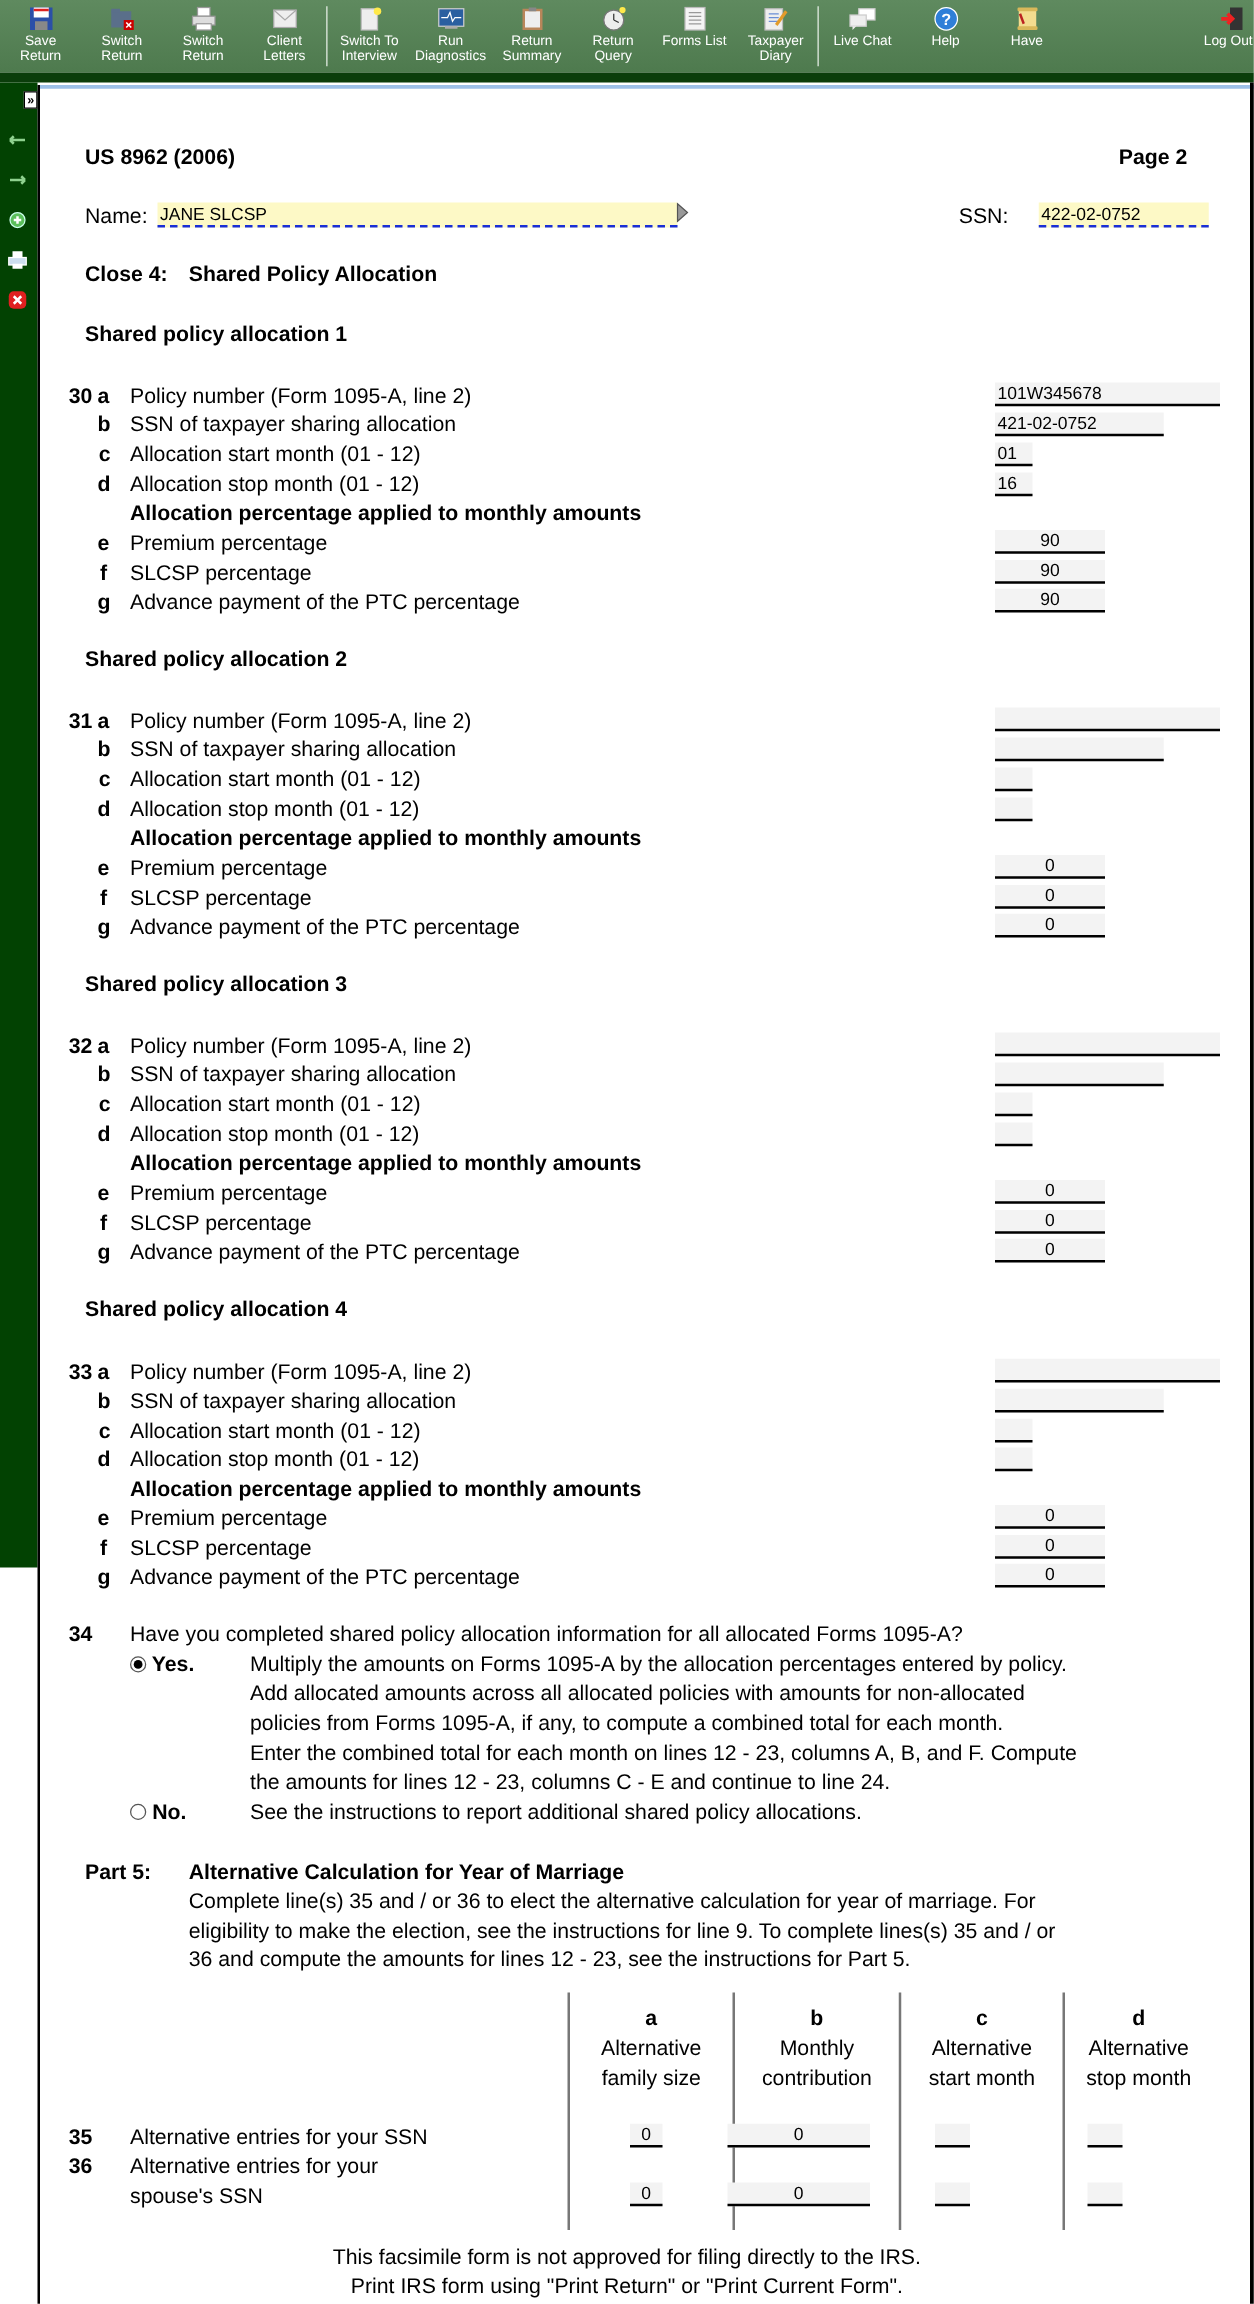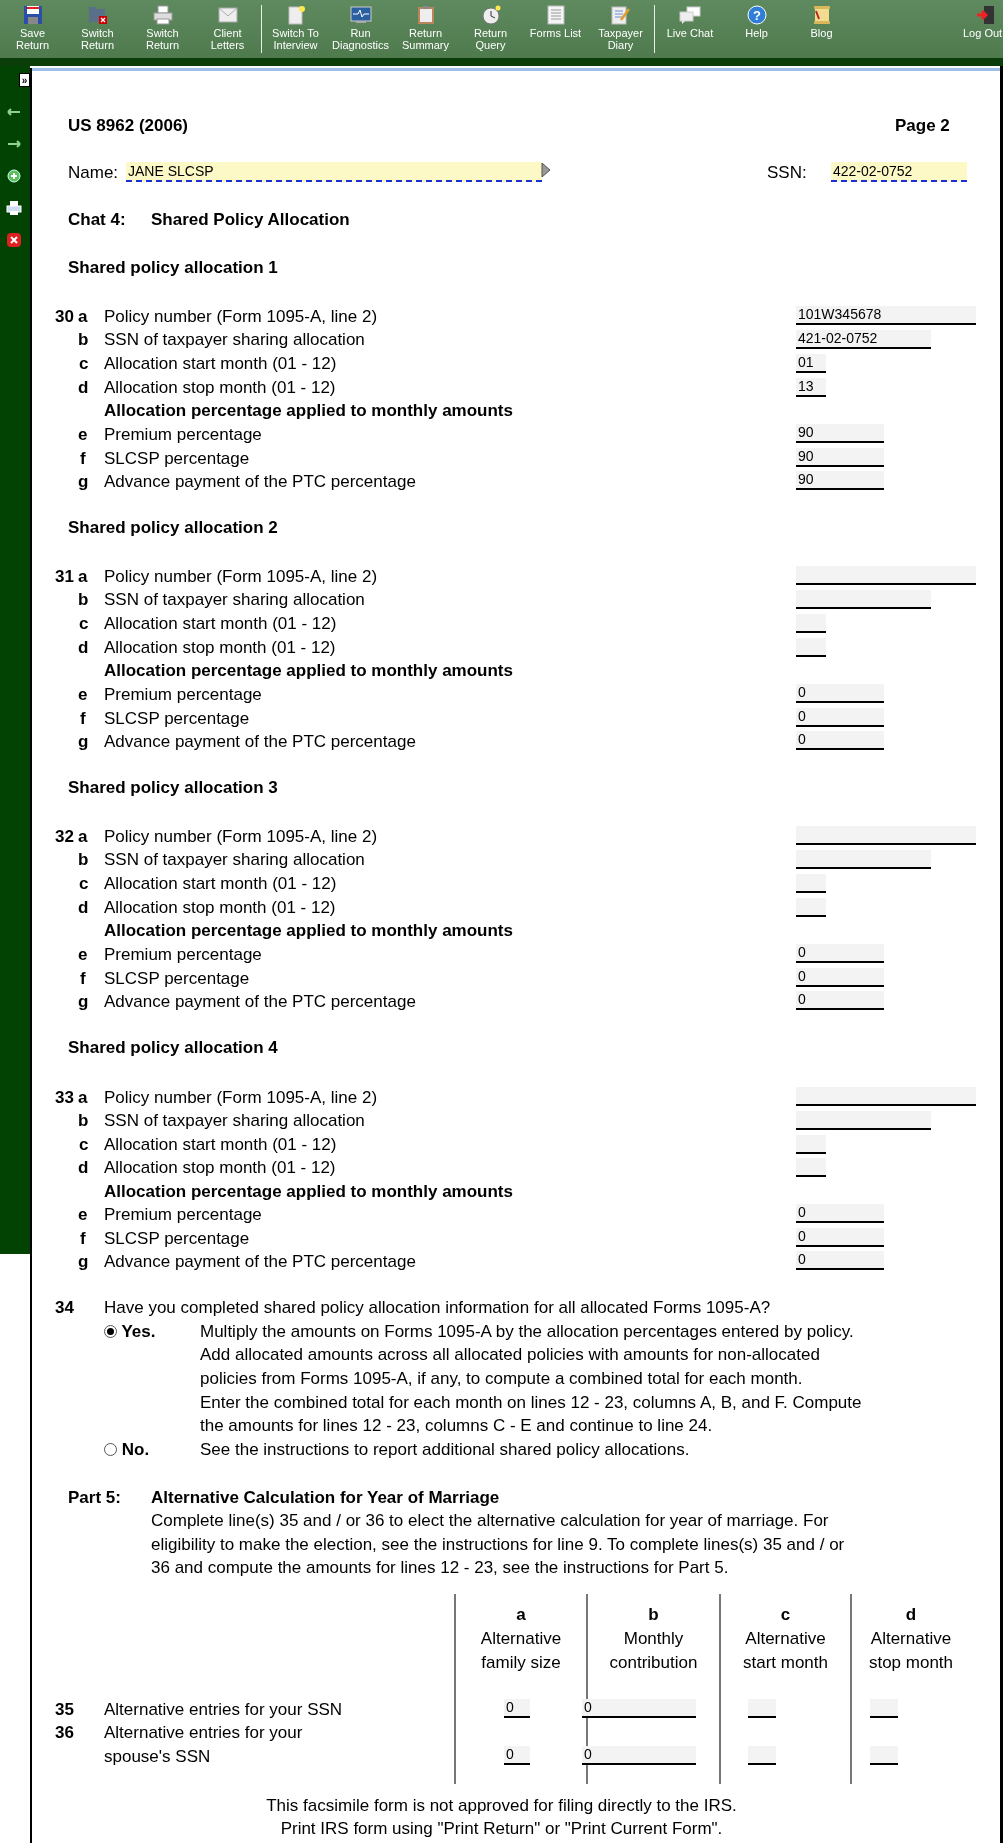--- a/index.html
+++ b/index.html
@@ -16,21 +16,21 @@
   .greenbar { position:absolute; left:0; top:58px; width:1003px; height:8px; background:#0b3d0b; }
   .sidebar { position:absolute; left:0; top:66px; width:30px; height:1188px; background:#024202; }
   .side-toggle { position:absolute; left:19px; top:73px; width:11px; height:14px; background:#fff; border:1px solid #000; font-size:10px; line-height:13px; text-align:center; font-weight:bold; box-sizing:border-box; }
   .side-ic { position:absolute; left:6px; width:16px; height:16px; display:flex; align-items:center; justify-content:center; }
   .page-border { position:absolute; left:30px; top:68px; width:2px; height:1775px; background:#000; }
   .page-top { position:absolute; left:32px; top:68px; width:971px; height:3px; background:#9cc0e8; }
   .page-right { position:absolute; left:1000px; top:66px; width:3px; height:1777px; background:#000; }
   .t { position:absolute; white-space:nowrap; font-size:17px; }
   .b { font-weight:bold; }
   .field { position:absolute; background:#f3f3f3; border-bottom:2px solid #000; font-size:14px; line-height:17px; height:17px; box-sizing:content-box; padding:0 2px; }
-  .field.r { text-align:left; }
+  .field.r { text-align:center; }
   .yellow { position:absolute; background:#fdf9c6; border-bottom:2px dashed #1a2fd6; font-size:14px; line-height:18px; height:18px; padding-left:2px; }
   .radio { display:inline-block; width:13px; height:13px; border:1px solid #555; border-radius:50%; box-sizing:border-box; position:relative; vertical-align:-1px; background:#fff; }
   .radio.on::after { content:""; position:absolute; left:2px; top:2px; width:7px; height:7px; border-radius:50%; background:#000; }
   .vline { position:absolute; width:2px; background:#777; }
   .colhead { position:absolute; text-align:center; font-size:17px; line-height:24px; }
 </style>
 </head>
 <body>
 
 <div class="toolbar">
@@ -165,21 +165,21 @@
   </div>
   <div class="tb-btn">
     <div class="ic">
         <svg width="20" height="20">
           <rect x="3" y="2" width="14" height="16" fill="#f3dc8f"></rect>
           <rect x="2" y="1" width="16" height="3" rx="1" fill="#d9b85a"></rect>
           <rect x="2" y="16" width="16" height="3" rx="1" fill="#d9b85a"></rect>
           <path d="M4 6l3 8" stroke="#b22" stroke-width="2"></path>
         </svg>
       </div>
-    <span>Blog</span>
+    <span>Have</span>
   </div>
   <div class="tb-spacer"></div>
   <div class="tb-btn" style="width:40px;align-items:flex-start">
     <div class="ic" style="margin-left:12px">
         <svg width="20" height="20">
           <rect x="8" y="1" width="10" height="18" fill="#333"></rect>
           <path d="M1 10h9M6 6l4 4-4 4" stroke="#e22" stroke-width="3" fill="none"></path>
         </svg>
       </div>
     <span>Log Out</span>
@@ -226,21 +226,21 @@
 <div class="t b" style="left:68px;top:116px">US 8962 (2006)</div>
 <div class="t b" style="left:895px;top:116px">Page 2</div>
 <div class="t" style="left:68px;top:163px">Name:</div>
 <div class="yellow" style="left:126px;top:162px;width:414px">JANE SLCSP</div>
 <div style="position:absolute;left:541px;top:162px"><svg width="10" height="16">
       <path d="M1 1l8 7-8 7z" fill="#999" stroke="#555"></path>
     </svg></div>
 <div class="t" style="left:767px;top:163px">SSN:</div>
 <div class="yellow" style="left:831px;top:162px;width:134px">422-02-0752</div>
 
-<div class="t b" style="left:68px;top:210px">Chat 4:</div>
+<div class="t b" style="left:68px;top:210px">Close 4:</div>
 <div class="t b" style="left:151px;top:210px">Shared Policy Allocation</div>
 
 <div>
   <div class="t b" style="left:68px;top:258px">Shared policy allocation 1</div>
   <div class="t b" style="left:55px;top:307px">30</div>
   <div class="t b" style="left:78px;top:307px">a</div>
   <div class="t" style="left:104px;top:307px">Policy number  (Form 1095-A,  line 2)</div>
   <div class="t b" style="left:78px;top:330px">b</div>
   <div class="t" style="left:104px;top:330px">SSN of taxpayer sharing allocation</div>
   <div class="t b" style="left:79px;top:354px">c</div>
@@ -250,21 +250,21 @@
   <div class="t b" style="left:104px;top:401px">Allocation percentage applied to monthly amounts</div>
   <div class="t b" style="left:78px;top:425px">e</div>
   <div class="t" style="left:104px;top:425px">Premium percentage</div>
   <div class="t b" style="left:80px;top:449px">f</div>
   <div class="t" style="left:104px;top:449px">SLCSP percentage</div>
   <div class="t b" style="left:78px;top:472px">g</div>
   <div class="t" style="left:104px;top:472px">Advance payment of the PTC percentage</div>
   <div class="field" style="left:796px;top:306px;width:176px">101W345678</div>
   <div class="field" style="left:796px;top:330px;width:131px">421-02-0752</div>
   <div class="field" style="left:796px;top:354px;width:26px">01</div>
-  <div class="field" style="left:796px;top:378px;width:26px">13</div>
+  <div class="field" style="left:796px;top:378px;width:26px">16</div>
   <div class="field r" style="left:796px;top:424px;width:84px">90</div>
   <div class="field r" style="left:796px;top:448px;width:84px">90</div>
   <div class="field r" style="left:796px;top:471px;width:84px">90</div>
 </div>
 
 <div>
   <div class="t b" style="left:68px;top:518px">Shared policy allocation 2</div>
   <div class="t b" style="left:55px;top:567px">31</div>
   <div class="t b" style="left:78px;top:567px">a</div>
   <div class="t" style="left:104px;top:567px">Policy number  (Form 1095-A,  line 2)</div>

